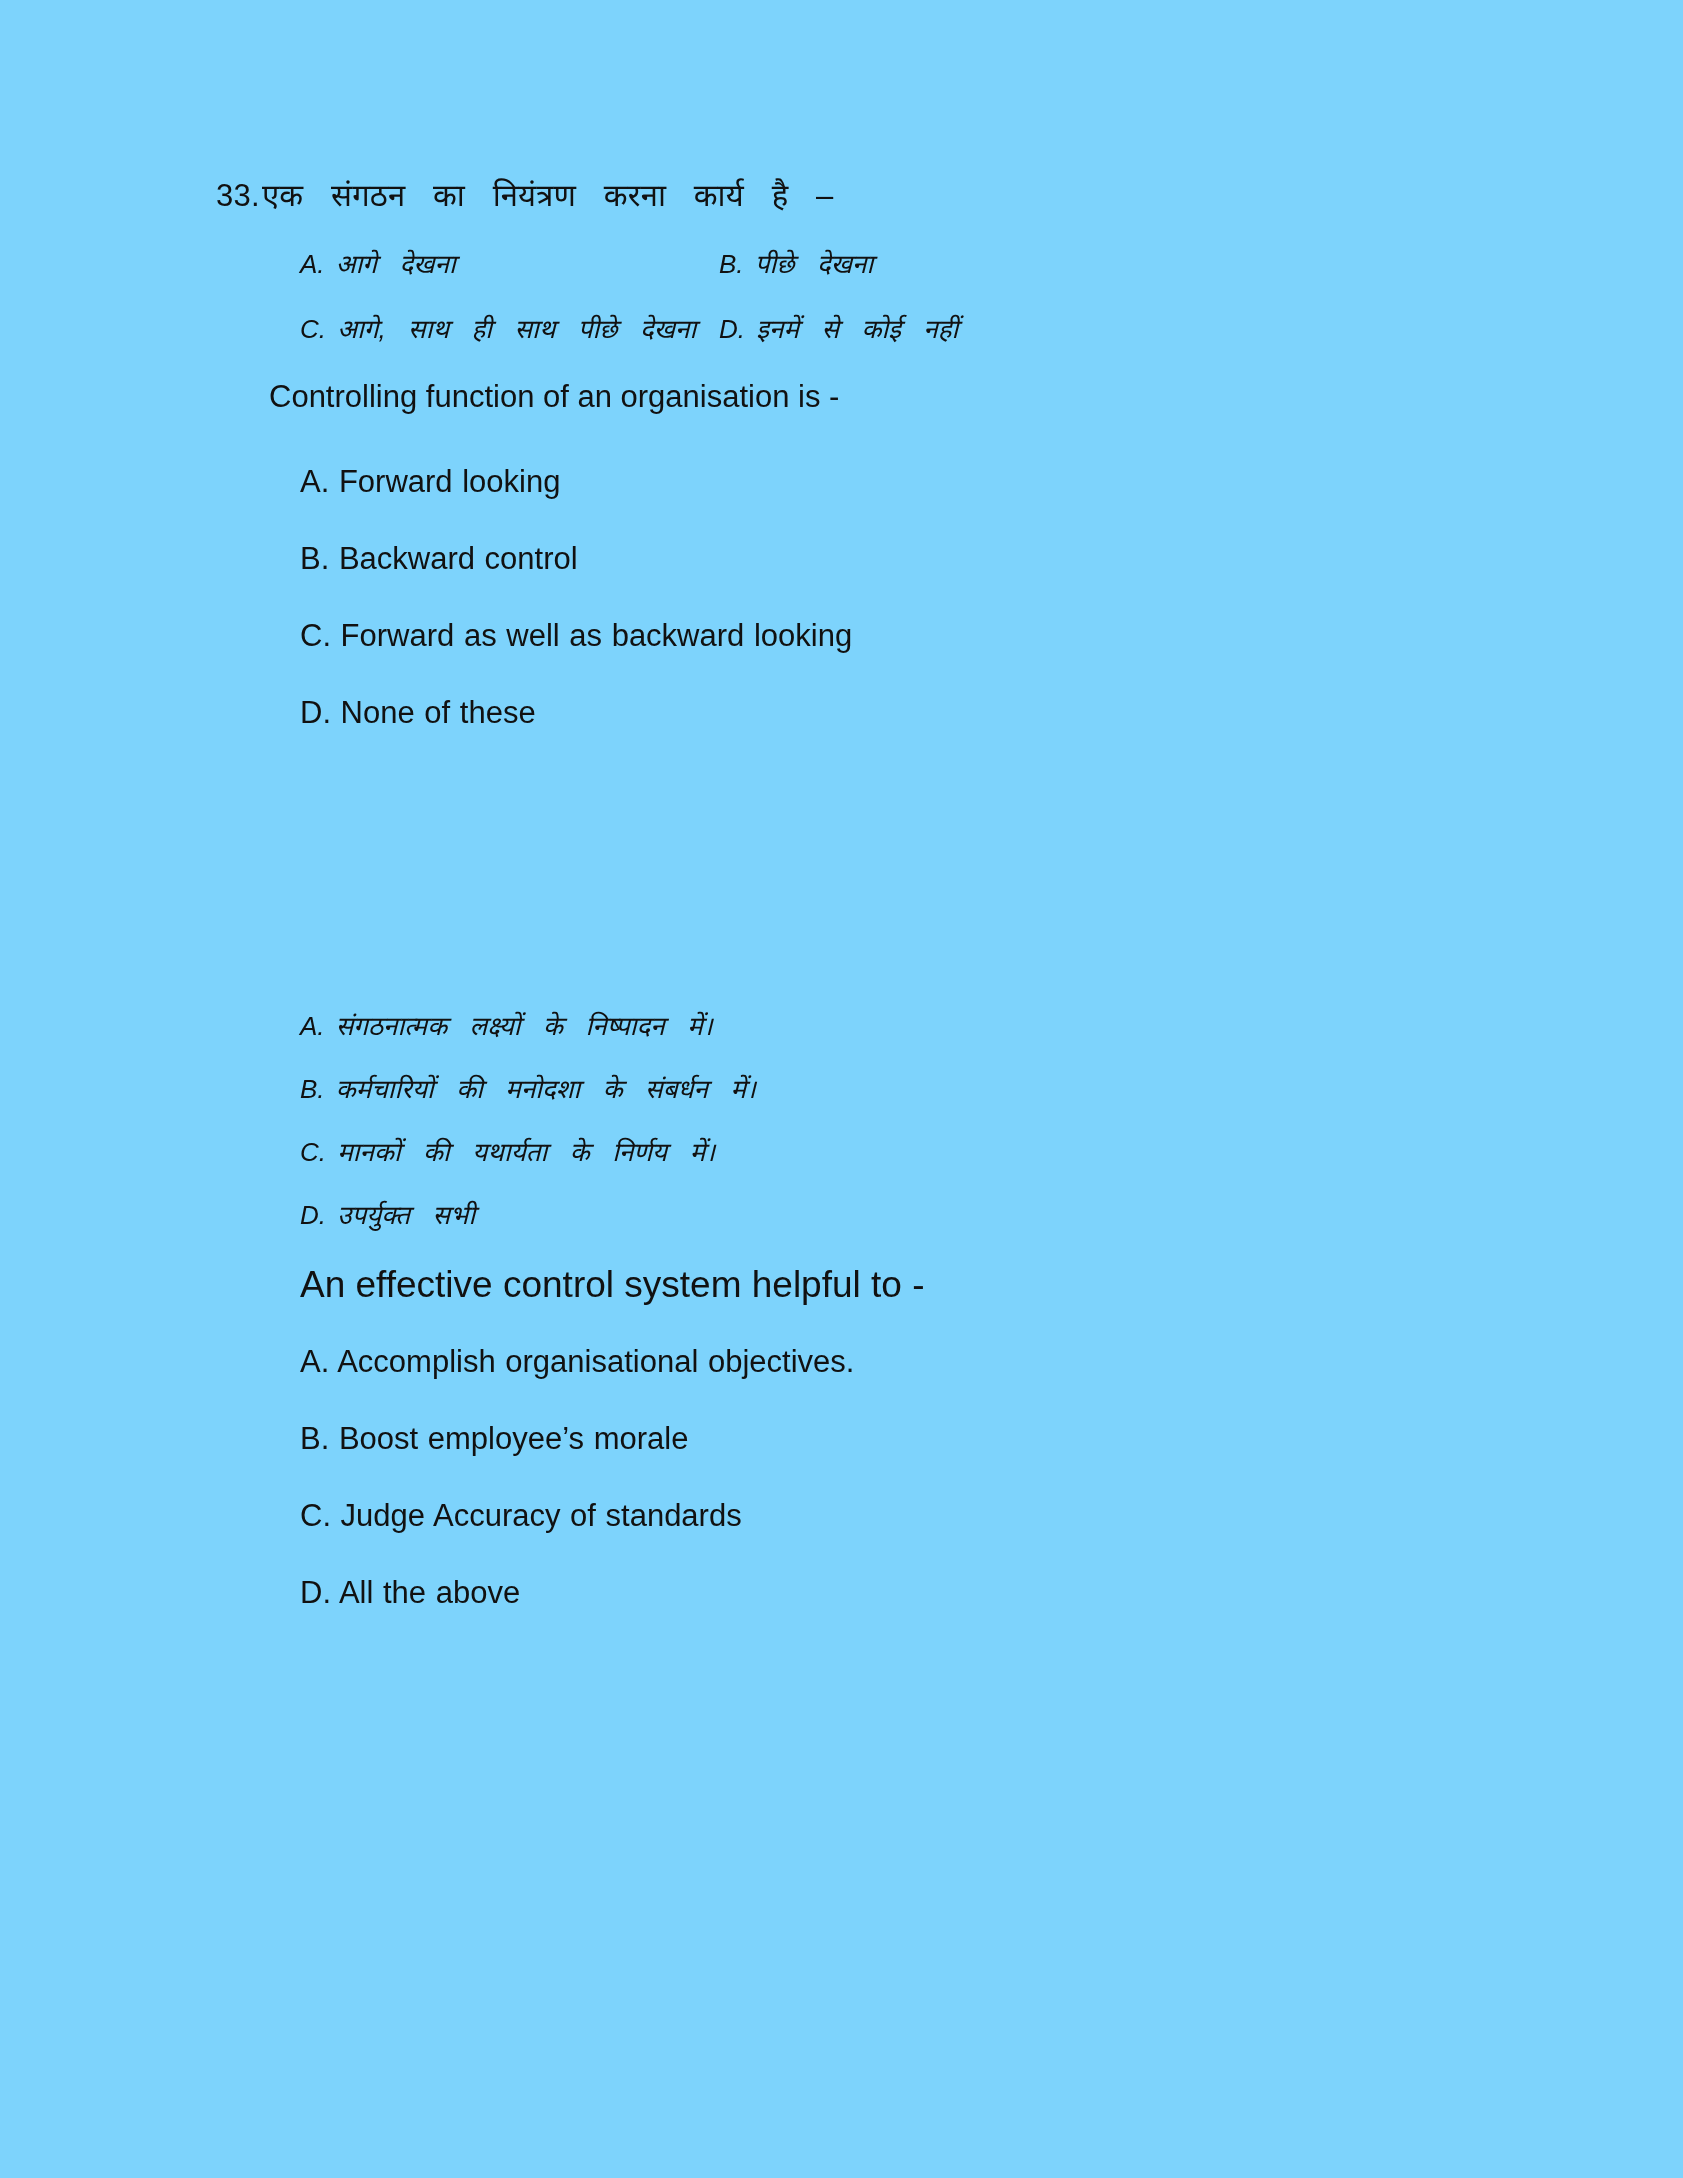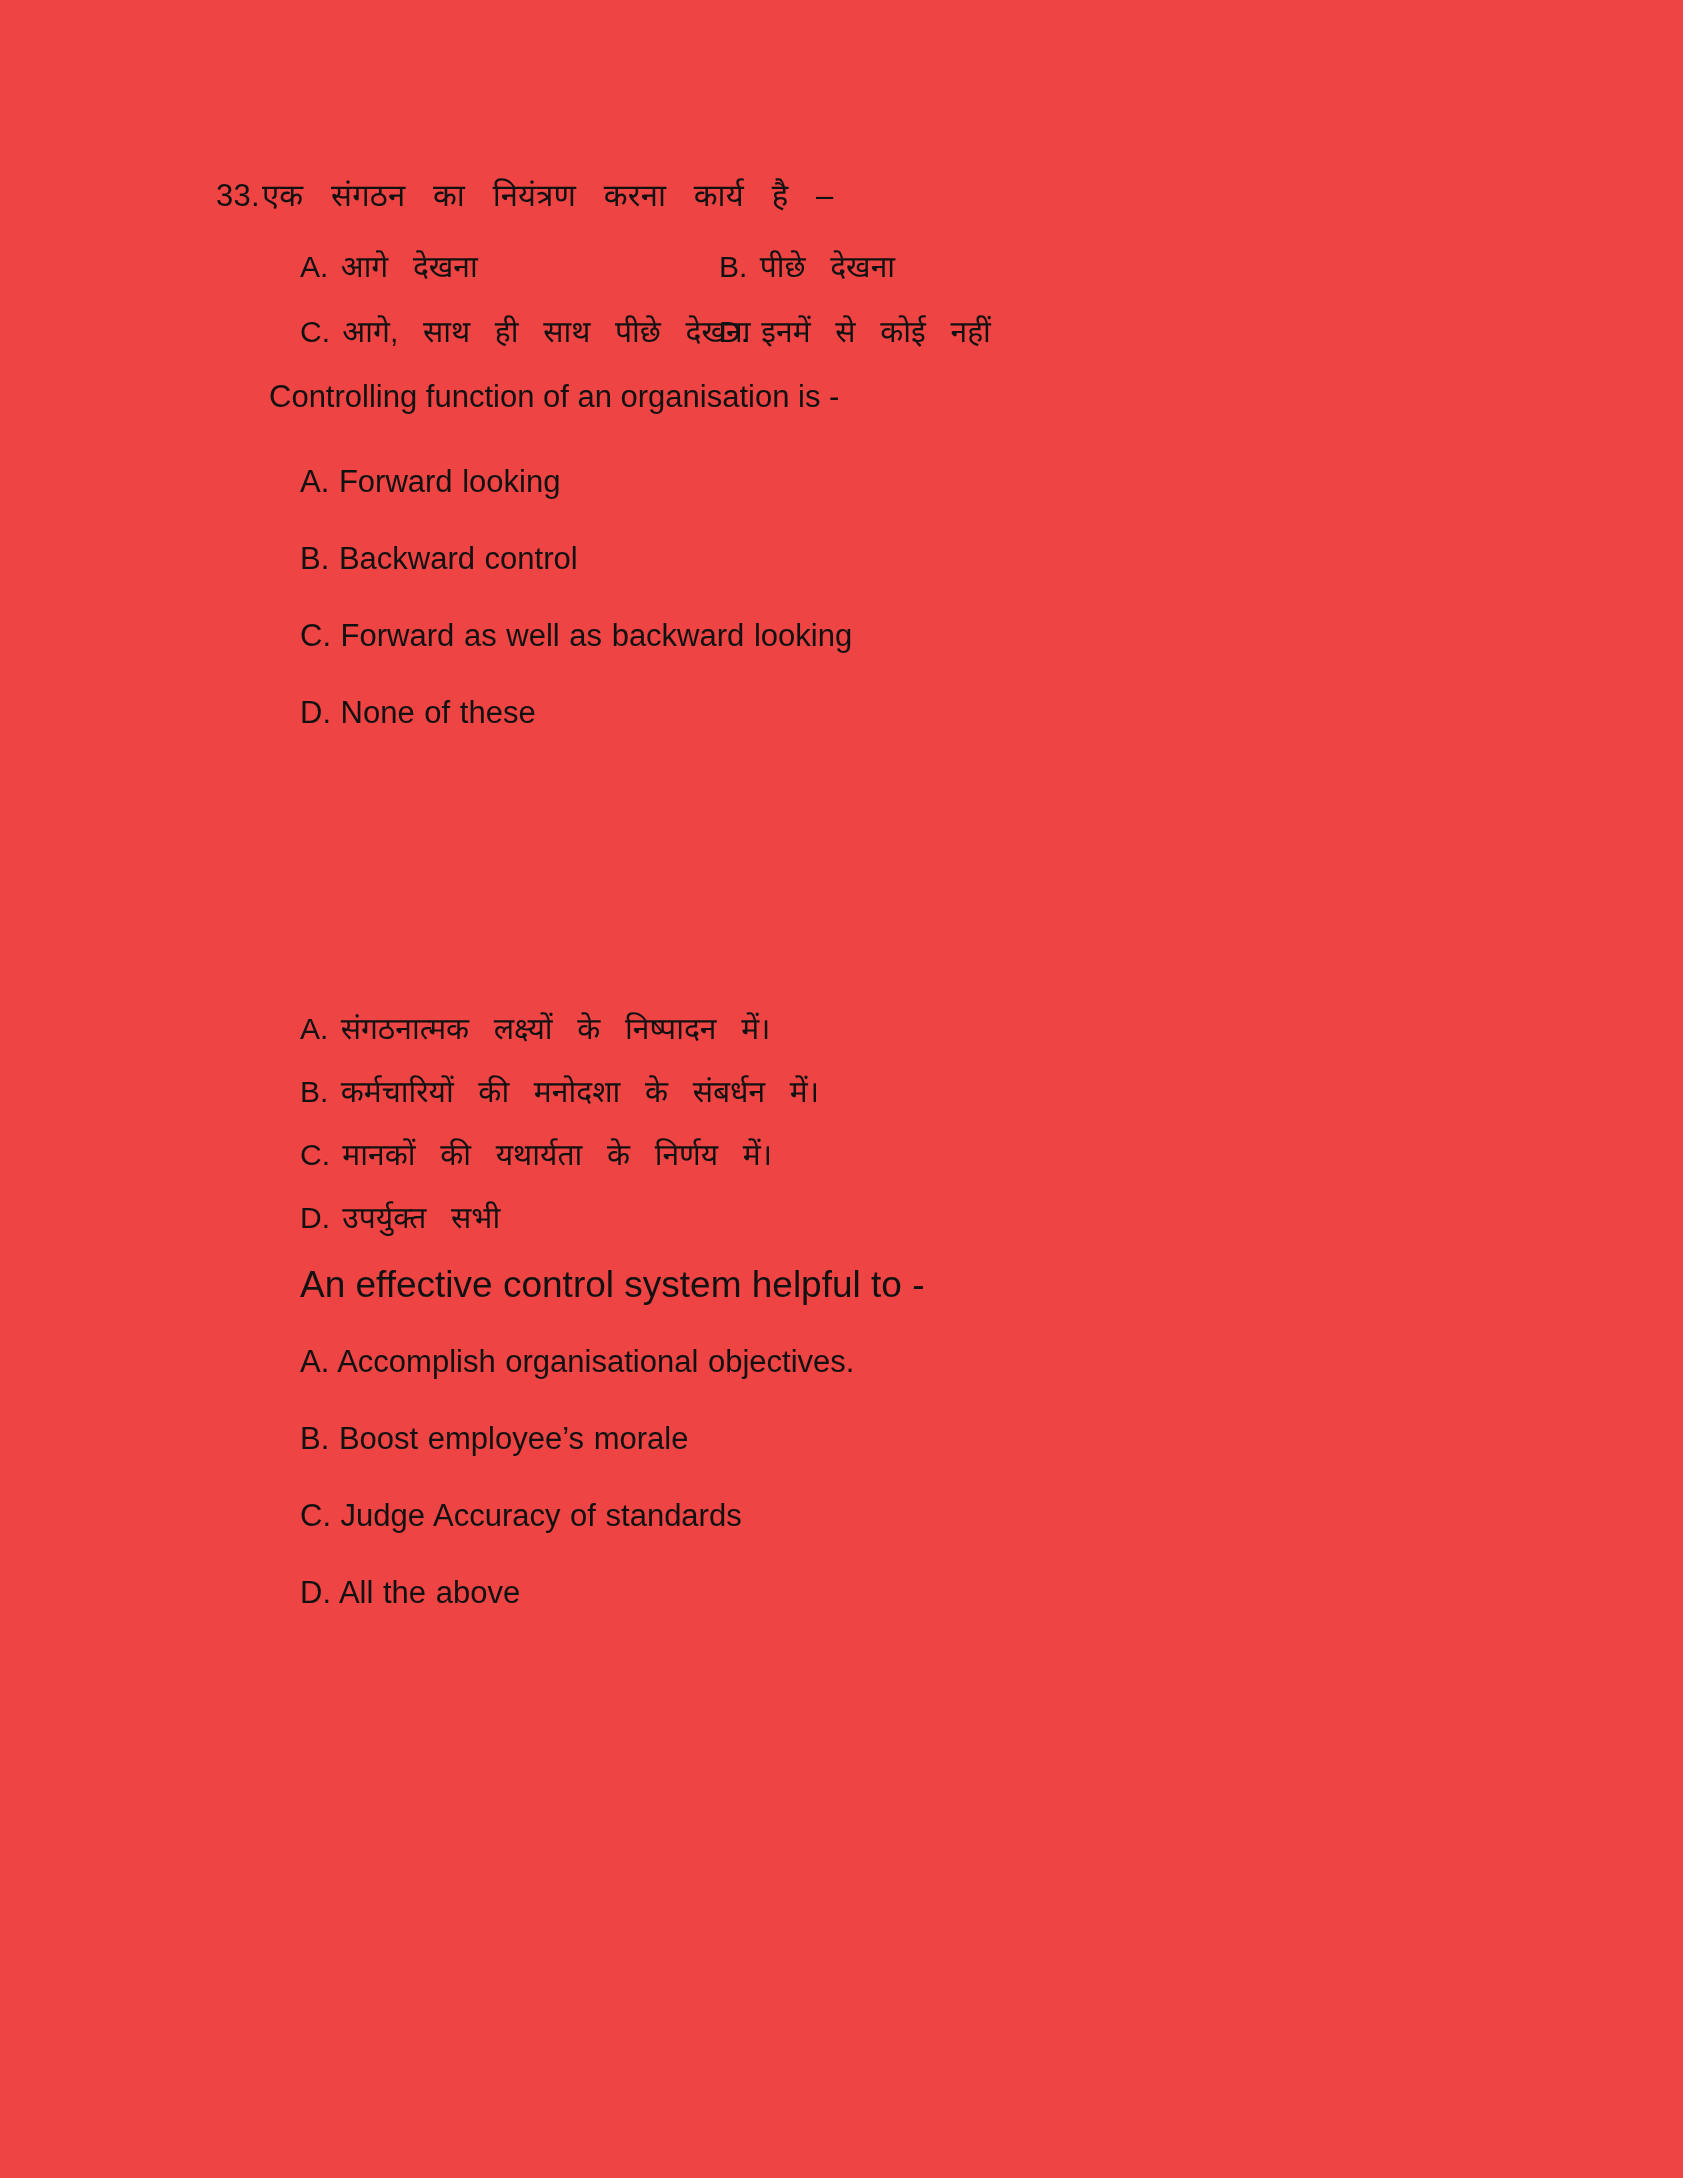--- a/index.html
+++ b/index.html
@@ -11,21 +11,21 @@
     width: 1683px;
     height: 2178px;
     position: relative;
     font-family: "Liberation Sans", sans-serif;
     color: #111111;
     -webkit-font-smoothing: antialiased;
   }
   .page {
     position: absolute;
     inset: 0;
-    background: #ef4444;
+    background: #7dd3fc;
     overflow: hidden;
   }
   .content {
     position: absolute;
     left: 0;
     top: 0;
     width: 1683px;
     height: 2178px;
   }
 
@@ -73,21 +73,21 @@
     left: 503px;
     top: 0;
   }
 
   .opt-line {
     font-size: 30px;
     line-height: 1.25;
     white-space: pre;
     word-spacing: 4px;
   }
-  .opt-hi { font-size: 30px; }
+  .opt-hi { font-size: 26px; font-style: italic; }
   .opt-en { font-size: 31px; word-spacing: 1px; }
 
   .opt-single {
     margin-left: 84px;
     height: 77px;
   }
   .opt-single-tight {
     margin-left: 84px;
     height: 63px;
   }

